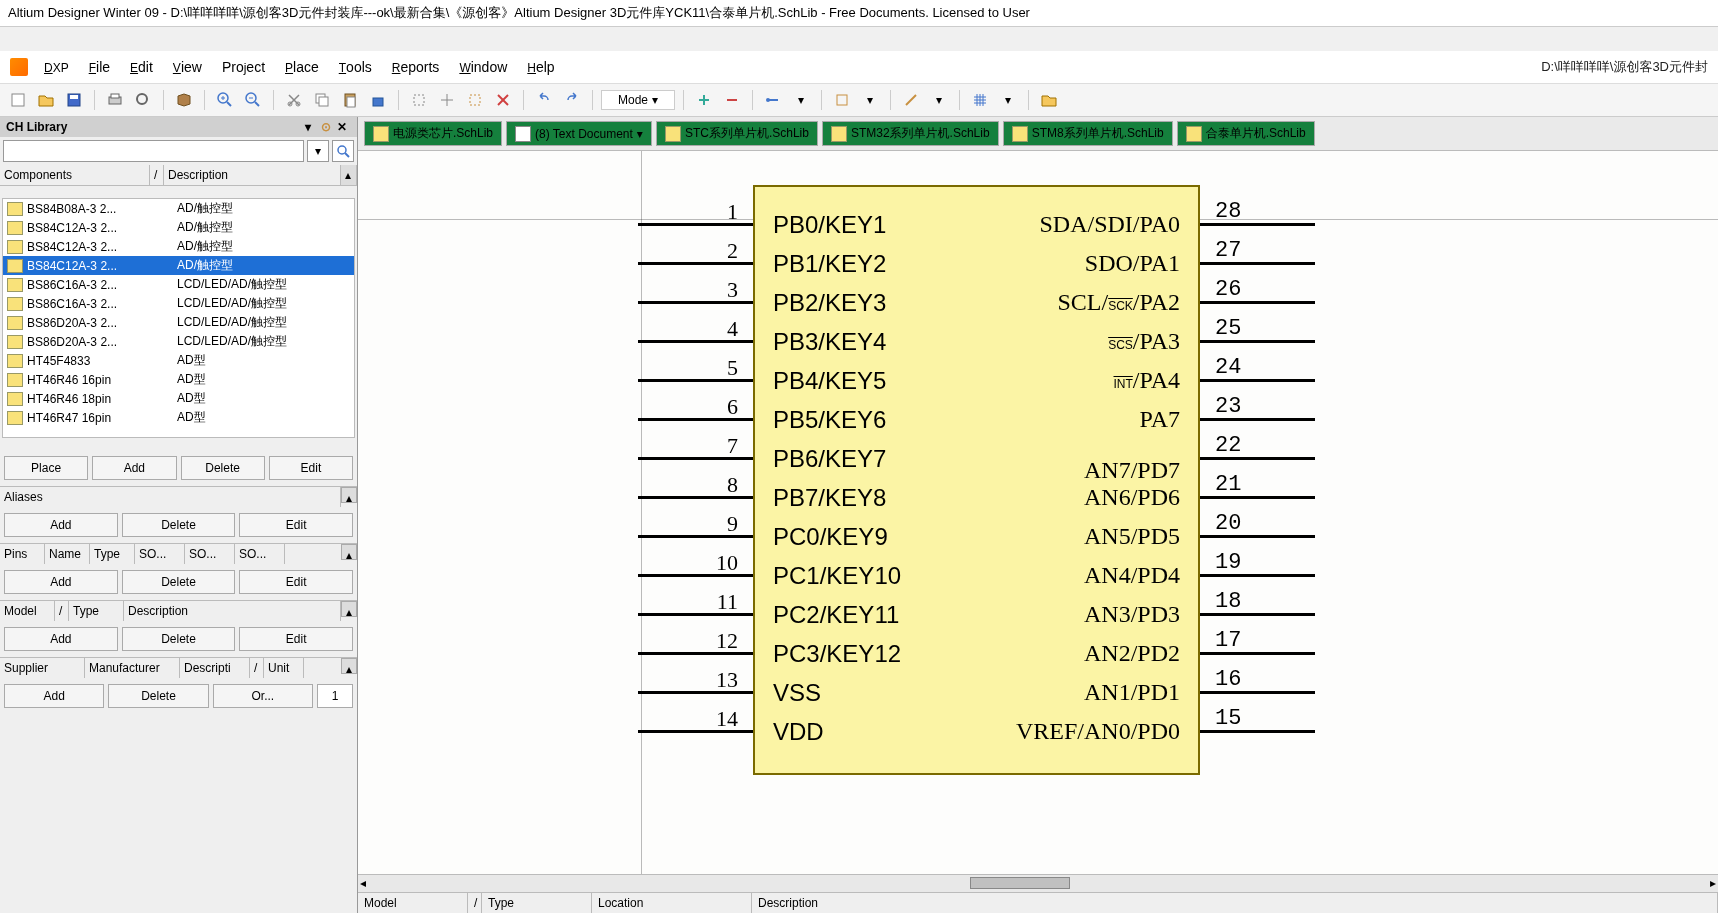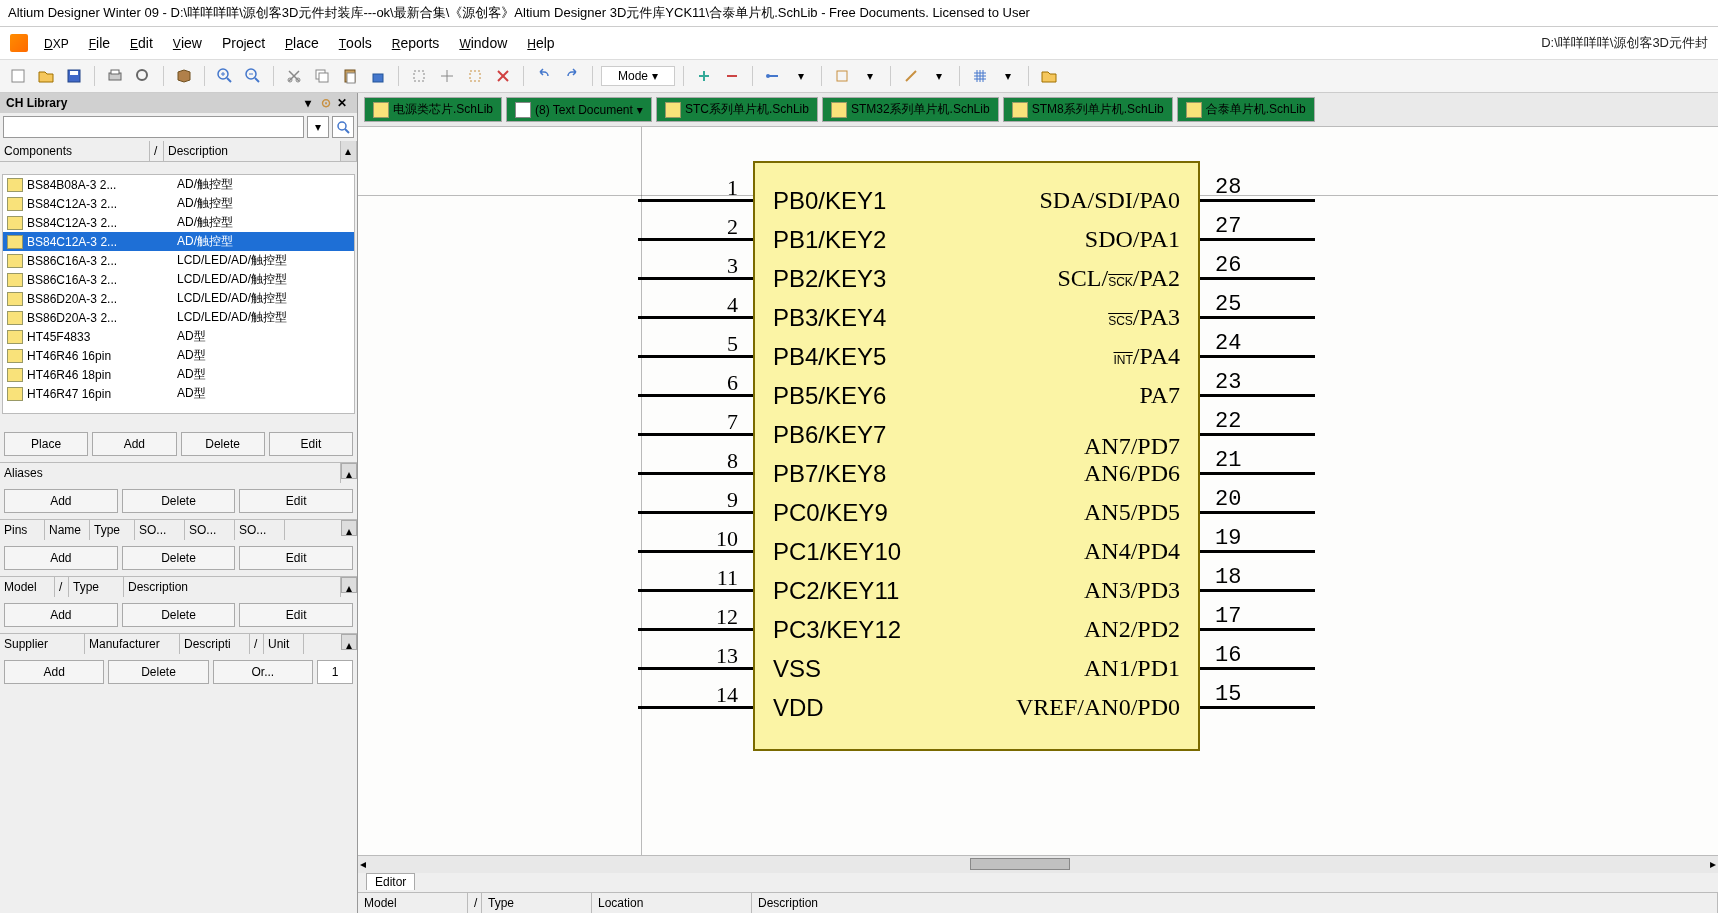--- a/index.html
+++ b/index.html
@@ -1,18 +1,18 @@
 <!DOCTYPE html>
 <html><head>
 <meta charset="utf-8">
 <style>
 * { margin: 0; padding: 0; box-sizing: border-box; font-family: "Microsoft YaHei", Tahoma, sans-serif; font-size: 12px; }
 body { background: #f0f0f0; width: 1718px; height: 913px; overflow: hidden; display: flex; flex-direction: column; }
 .titlebar { background: #fff; padding: 4px 8px; border-bottom: 1px solid #ccc; font-size: 13px; }
-.menubar { background: #fff; padding: 6px 10px; display: flex; gap: 4px; align-items: center; border-bottom: 1px solid #ddd; }
+.menubar { background: #fff; padding: 6px 10px; display: flex; gap: 4px; align-items: center; border-bottom: 1px solid #ddd; margin-top: 24px; }
 .menubar .dxp-icon { width: 18px; height: 18px; display: inline-block; background: linear-gradient(135deg,#ff8c00,#ff6a00); border-radius: 2px; margin-right: 4px; }
 .menubar .menu-item { padding: 2px 8px; font-size: 14px; cursor: default; }
 .menubar .menu-item u { text-decoration: underline; }
 .menubar .spacer { flex: 1; }
 .menubar .path-right { font-size: 13px; color: #222; }
 .toolbar { background: #f5f5f5; padding: 4px 6px; display: flex; gap: 4px; align-items: center; border-bottom: 1px solid #ccc; }
 .toolbar .tbtn { width: 24px; height: 24px; display: flex; align-items: center; justify-content: center; border: 1px solid transparent; border-radius: 2px; cursor: default; }
 .toolbar .sep { width: 1px; height: 20px; background: #ccc; margin: 0 4px; }
 .toolbar .mode-btn { padding: 2px 16px; border: 1px solid #ccc; background: #fff; font-size: 13px; display: flex; align-items: center; gap: 4px; }
 .main { flex: 1; display: flex; overflow: hidden; }
@@ -520,23 +520,20 @@
           <div class="pin-wire" style="left:842px;top:579px;width:115px"></div>
           <div class="pin-num-right" style="left:857px;top:555px">15</div>
           <div class="chip-right-label" style="left:575px;top:567px;width:247px">VREF/AN0/PD0</div>
         </div>
     </div>
     <div class="hscroll">
       <span style="position:absolute;left:2px;top:1px">◂</span>
       <div class="thumb"></div>
       <span style="position:absolute;right:2px;top:1px">▸</span>
     </div>
-    <div class="bottom-tabs">
-      <span>Editor</span>
-    </div>
     <div class="bottom-cols">
       <div style="width:110px">Model</div>
       <div style="width:14px">/</div>
       <div style="width:110px">Type</div>
       <div style="width:160px">Location</div>
       <div style="flex:1">Description</div>
     </div>
   </div>
 </div>
 

